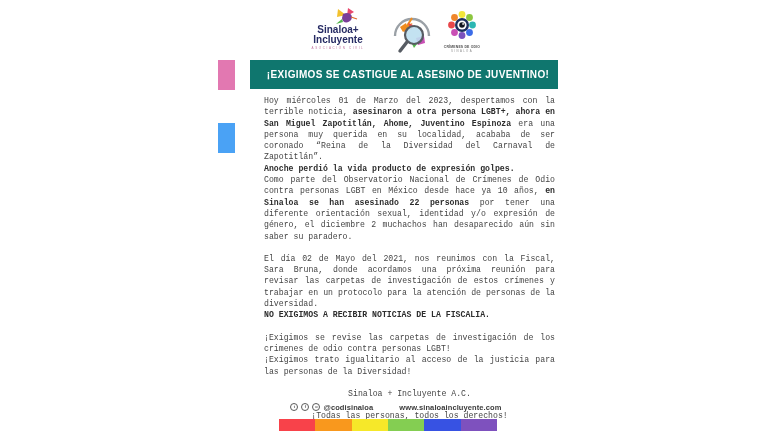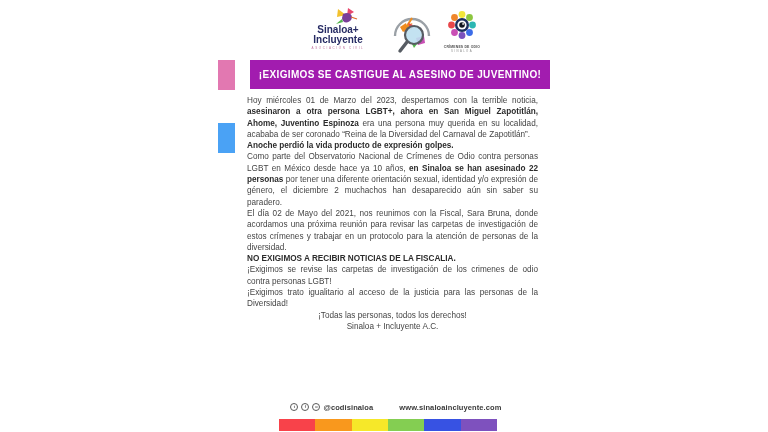--- a/index.html
+++ b/index.html
@@ -23,26 +23,26 @@
   .sq.blue{left:218px;top:123px;height:30px;}
   
   .banner{
     position:absolute;left:250px;top:60px;width:300px;height:29px;
     display:flex;align-items:center;justify-content:center;
   }
   .banner span{
     color:#ffffff;font-weight:bold;font-size:10px;letter-spacing:.35px;white-space:nowrap;
   }
   
-  .docbody{position:absolute;left:247px;top:95px;width:291px;}
+  .docbody{position:absolute;left:264px;top:95px;width:291px;font-family:Liberation Mono, monospace;}
   .docbody p{
     margin:0;font-size:8.2px;line-height:11.3px;color:#454545;text-align:justify;
   }
   .docbody p.center{text-align:center;}
-  .docbody p.space{}
+  .docbody p.space{margin-top:11px;}
   .docbody b{color:#2c2c2c;}
   
   .handles{
     position:absolute;left:0;top:401px;width:768px;height:12px;
     display:flex;align-items:center;justify-content:center;gap:26px;
   }
   .hgroup{display:flex;align-items:center;gap:3px;margin-left:12px;}
   .sicon{
     width:6px;height:6px;border-radius:50%;border:.6px solid #5a5a5a;color:#5a5a5a;
     font-size:4px;line-height:6px;text-align:center;display:inline-block;font-weight:bold;
@@ -100,34 +100,34 @@
       <circle cx="17.1" cy="14.9" r="0.9" fill="#ffffff"></circle>
     </svg>
     <div class="cap1">CRÍMENES DE ODIO</div>
     <div class="cap2">SINALOA</div>
   </div>
 </div>
 
 <div class="sq pink" style="background: rgb(226, 120, 177);"></div>
 <div class="sq blue" style="background: rgb(74, 162, 245);"></div>
 
-<div class="banner" style="background: #a21caf;">
+<div class="banner" style="background: #0f766e; padding-left: 8px;">
   <span>¡EXIGIMOS SE CASTIGUE AL ASESINO DE JUVENTINO!</span>
 </div>
 
 <div class="docbody">
     <p><span>Hoy miércoles 01 de Marzo del 2023, despertamos con la terrible noticia, </span><b>asesinaron a otra persona LGBT+, ahora en San Miguel Zapotitlán, Ahome, Juventino Espinoza</b><span> era una persona muy querida en su localidad, acababa de ser coronado “Reina de la Diversidad del Carnaval de Zapotitlán”.</span></p>
     <p><b>Anoche perdió la vida producto de expresión golpes.</b></p>
     <p><span>Como parte del Observatorio Nacional de Crímenes de Odio contra personas LGBT en México desde hace ya 10 años, </span><b>en Sinaloa se han asesinado 22 personas</b><span> por tener una diferente orientación sexual, identidad y/o expresión de género, el diciembre 2 muchachos han desaparecido aún sin saber su paradero.</span></p>
     <p class="space"><span>El día 02 de Mayo del 2021, nos reunimos con la Fiscal, Sara Bruna, donde acordamos una próxima reunión para revisar las carpetas de investigación de estos crímenes y trabajar en un protocolo para la atención de personas de la diversidad.</span></p>
     <p><b>NO EXIGIMOS A RECIBIR NOTICIAS DE LA FISCALIA.</b></p>
     <p class="space"><span>¡Exigimos se revise las carpetas de investigación de los crimenes de odio contra personas LGBT!</span></p>
     <p><span>¡Exigimos trato igualitario al acceso de la justicia para las personas de la Diversidad!</span></p>
+    <p class="center space"><span>Sinaloa + Incluyente A.C.</span></p>
     <p class="center space"><span>¡Todas las personas, todos los derechos!</span></p>
-    <p class="center space"><span>Sinaloa + Incluyente A.C.</span></p>
   </div>
 
 <div class="handles">
   <span class="hgroup">
     <span class="hgroup">
         <span class="sicon">t</span>
         <span class="sicon">f</span>
         <span class="sicon">o</span>
       </span>
     <span class="handle-text">@codisinaloa</span>

